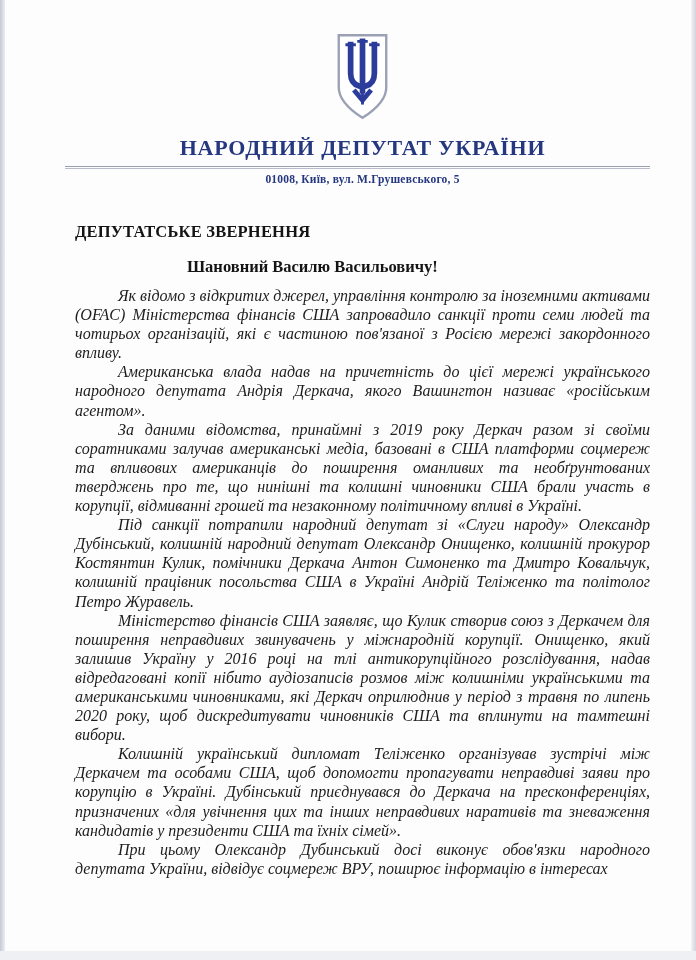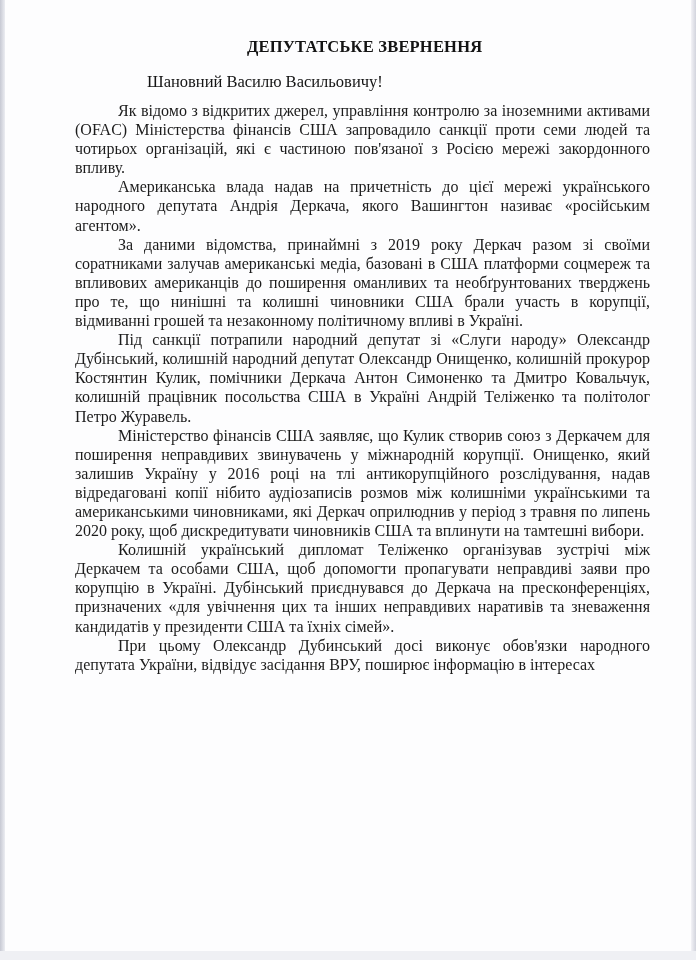--- a/index.html
+++ b/index.html
@@ -40,55 +40,76 @@
     font-size: 11.5px; font-weight: bold; color: #24377f;
     letter-spacing: 0.2px;
   }
 
   .recipient {
     margin-top: 31px; margin-left: 320px;
     font-size: 16px; font-weight: bold; line-height: 21px; color: #141414;
   }
 
   .subject {
-    margin-top: 37px; margin-left: 172px;
+    margin-top: 37px; 
     font-size: 16.5px; font-weight: bold; color: #141414;
     letter-spacing: 0.2px;
   }
   .salutation {
-    margin-top: 15px; margin-left: 72px;
-    font-size: 16.5px; font-weight: normal; color: #141414;
+    margin-top: 15px; margin-left: 112px;
+    font-size: 16.5px; font-weight: bold; color: #141414;
   }
 
   .body-text { margin-top: 9px; }
   .body-text p {
     font-size: 16px; line-height: 19.1px;
     text-align: justify; text-justify: inter-word;
     text-indent: 43px;
     color: #1c1c1c;
+    font-style: italic;
   }
 </style>
 </head>
 <body>
 
 <div class="page">
 
+  <div class="letterhead">
+    <div class="emblem-wrap">
+      <span>
+        <svg width="57" height="88" viewBox="0 0 60 92" aria-hidden="true">
+          <path d="M5 2 H55 V57 Q55 73 30 89 Q5 73 5 57 Z" fill="#ffffff" stroke="#9ba1b4" stroke-width="2.5"></path>
+          <g fill="none" stroke="#2b3c9b" stroke-linecap="square">
+            <path d="M17.5 12 v30 q0 11 9 13.5" stroke-width="6"></path>
+            <path d="M42.5 12 v30 q0 11 -9 13.5" stroke-width="6"></path>
+            <path d="M30 8.5 v52" stroke-width="6"></path>
+            <path d="M13.5 12 h8 M38.5 12 h8 M26 8.5 h8" stroke-width="3"></path>
+            <path d="M22.5 61.5 l7.5 9 7.5 -9" stroke-width="5"></path>
+            <path d="M30 60.5 v13" stroke-width="3"></path>
+          </g>
+        </svg>
+      </span>
+    </div>
+    <div class="lh-title">НАРОДНИЙ ДЕПУТАТ УКРАЇНИ</div>
+    <div class="lh-divider"></div>
+    <div class="lh-address">01008, Київ, вул. М.Грушевського, 5</div>
+  </div>
 
 
   <div class="subject">ДЕПУТАТСЬКЕ ЗВЕРНЕННЯ</div>
 
   <div class="salutation">Шановний Василю Васильовичу!</div>
 
   <div class="body-text">
     <p>Як відомо з відкритих джерел, управління контролю за іноземними активами (OFAC) Міністерства фінансів США запровадило санкції проти семи людей та чотирьох організацій, які є частиною пов'язаної з Росією мережі закордонного впливу.</p>
     <p>Американська влада надав на причетність до цієї мережі українського народного депутата Андрія Деркача, якого Вашингтон називає «російським агентом».</p>
     <p>За даними відомства, принаймні з 2019 року Деркач разом зі своїми соратниками залучав американські медіа, базовані в США платформи соцмереж та впливових американців до поширення оманливих та необґрунтованих тверджень про те, що нинішні та колишні чиновники США брали участь в корупції, відмиванні грошей та незаконному політичному впливі в Україні.</p>
     <p>Під санкції потрапили народний депутат зі «Слуги народу» Олександр Дубінський, колишній народний депутат Олександр Онищенко, колишній прокурор Костянтин Кулик, помічники Деркача Антон Симоненко та Дмитро Ковальчук, колишній працівник посольства США в Україні Андрій Теліженко та політолог Петро Журавель.</p>
     <p>Міністерство фінансів США заявляє, що Кулик створив союз з Деркачем для поширення неправдивих звинувачень у міжнародній корупції. Онищенко, який залишив Україну у 2016 році на тлі антикорупційного розслідування, надав відредаговані копії нібито аудіозаписів розмов між колишніми українськими та американськими чиновниками, які Деркач оприлюднив у період з травня по липень 2020 року, щоб дискредитувати чиновників США та вплинути на тамтешні вибори.</p>
     <p>Колишній український дипломат Теліженко організував зустрічі між Деркачем та особами США, щоб допомогти пропагувати неправдиві заяви про корупцію в Україні. Дубінський приєднувався до Деркача на пресконференціях, призначених «для увічнення цих та інших неправдивих наративів та зневаження кандидатів у президенти США та їхніх сімей».</p>
-    <p>При цьому Олександр Дубинський досі виконує обов'язки народного депутата України, відвідує засідання ВРУ, поширює інформацію в інтересах</p>
+    <p>При цьому Олександр Дубинський досі виконує обов'язки народного депутата України, відвідує соцмереж ВРУ, поширює інформацію в інтересах</p>
   </div>
 
 </div>
 
 <div class="edge-left"></div>
 <div class="edge-right"></div>
 <div class="edge-bottom"></div>
 
 </body></html>

